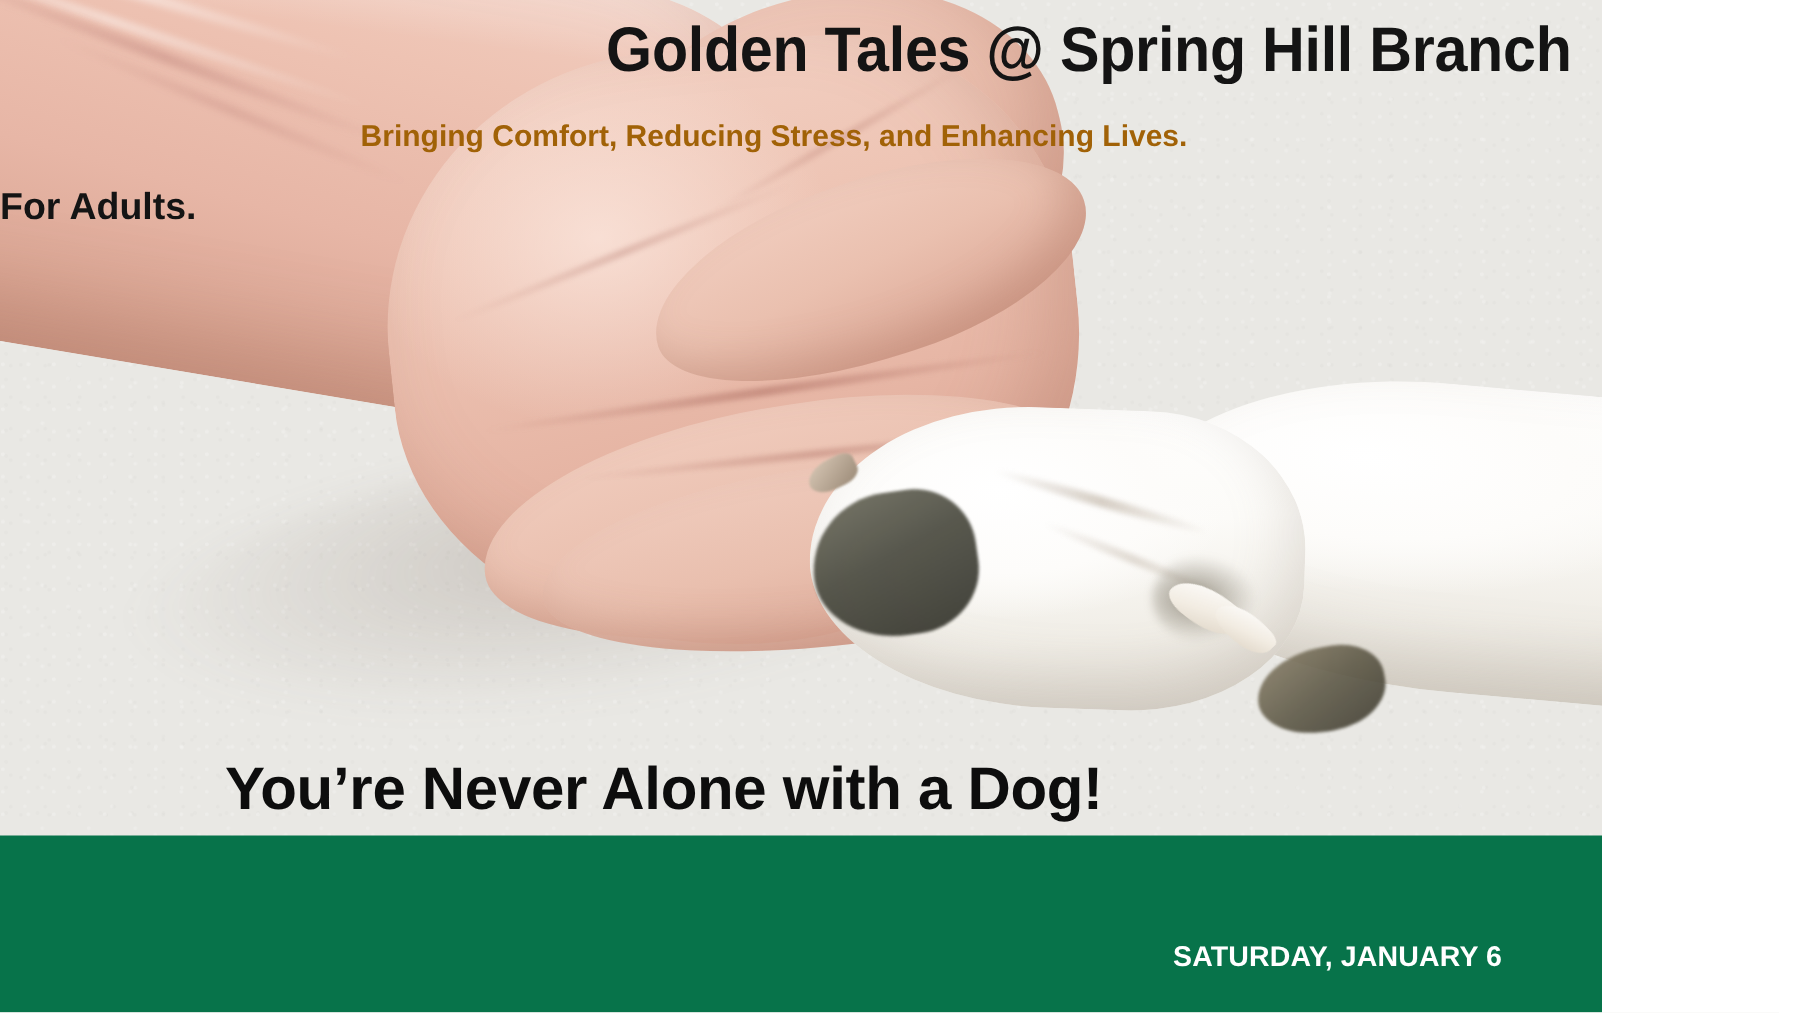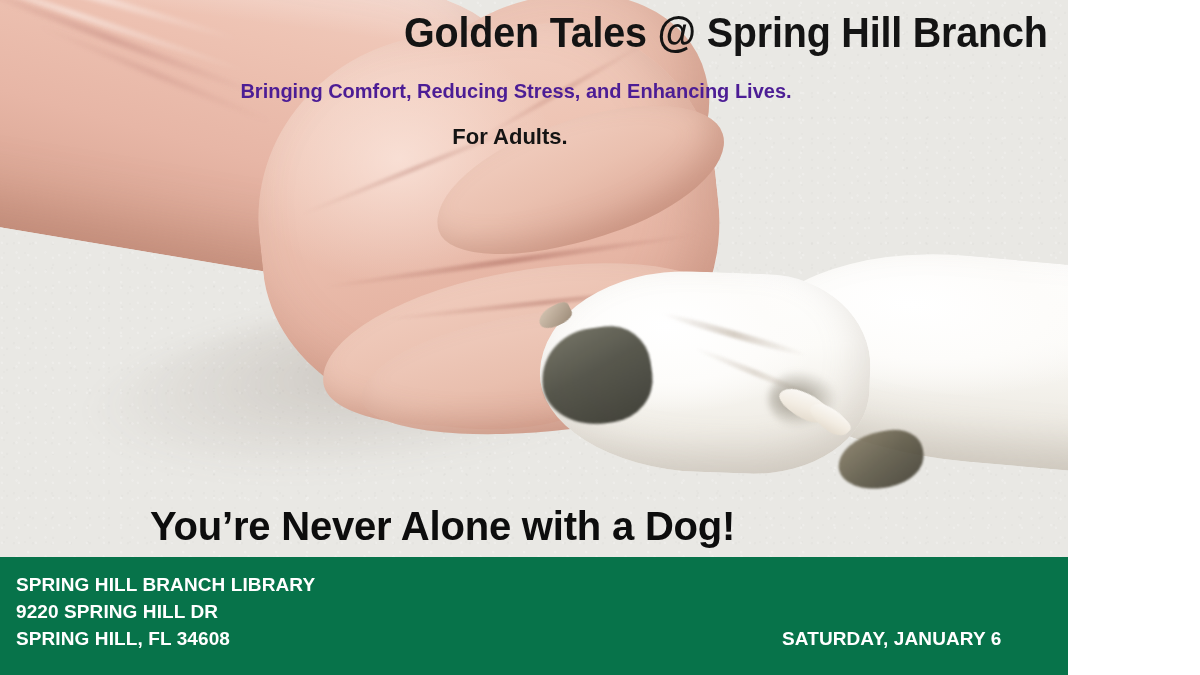--- a/index.html
+++ b/index.html
@@ -207,27 +207,27 @@
     letter-spacing:-.2px;
     color:#141414;
     white-space:nowrap;
     font-stretch:condensed;
     transform:scaleX(.94); transform-origin:right center;
   }
   .subtitle {
     position:absolute; left:0; right:36px; top:80px;
     text-align:center;
     font-size:20px; font-weight:700;
-    color:#4c1d95;
+    color:#a16207;
     font-stretch:condensed;
   }
   .subtitle2 {
     position:absolute; left:0; right:48px; top:124px;
-    text-align:center;
-    font-size:22px; font-weight:700;
+    text-align:left;
+    font-size:25px; font-weight:700;
     color:#141414;
     font-stretch:condensed;
   }
   .tagline {
     position:absolute; left:150px; top:504px;
     font-size:40px; font-weight:700;
     color:#0d0d0d;
     white-space:nowrap;
     font-stretch:condensed;
     letter-spacing:-.2px;
@@ -304,25 +304,20 @@
   <div class="title">Golden Tales @ Spring Hill Branch</div>
 
   <div class="subtitle">Bringing Comfort, Reducing Stress, and Enhancing Lives.</div>
 
   <div class="subtitle2">For Adults.</div>
 
   <div class="tagline">You’re Never Alone with a Dog!</div>
 
   <div class="banner">
 
-    <div class="banner-left">
-      <div>SPRING HILL BRANCH LIBRARY</div>
-      <div>9220 SPRING HILL DR</div>
-      <div>SPRING HILL, FL 34608</div>
-    </div>
 
     <div class="banner-right">
       <div>SATURDAY, JANUARY 6</div>
       
       
     </div>
 
   </div>
 
 </div>

